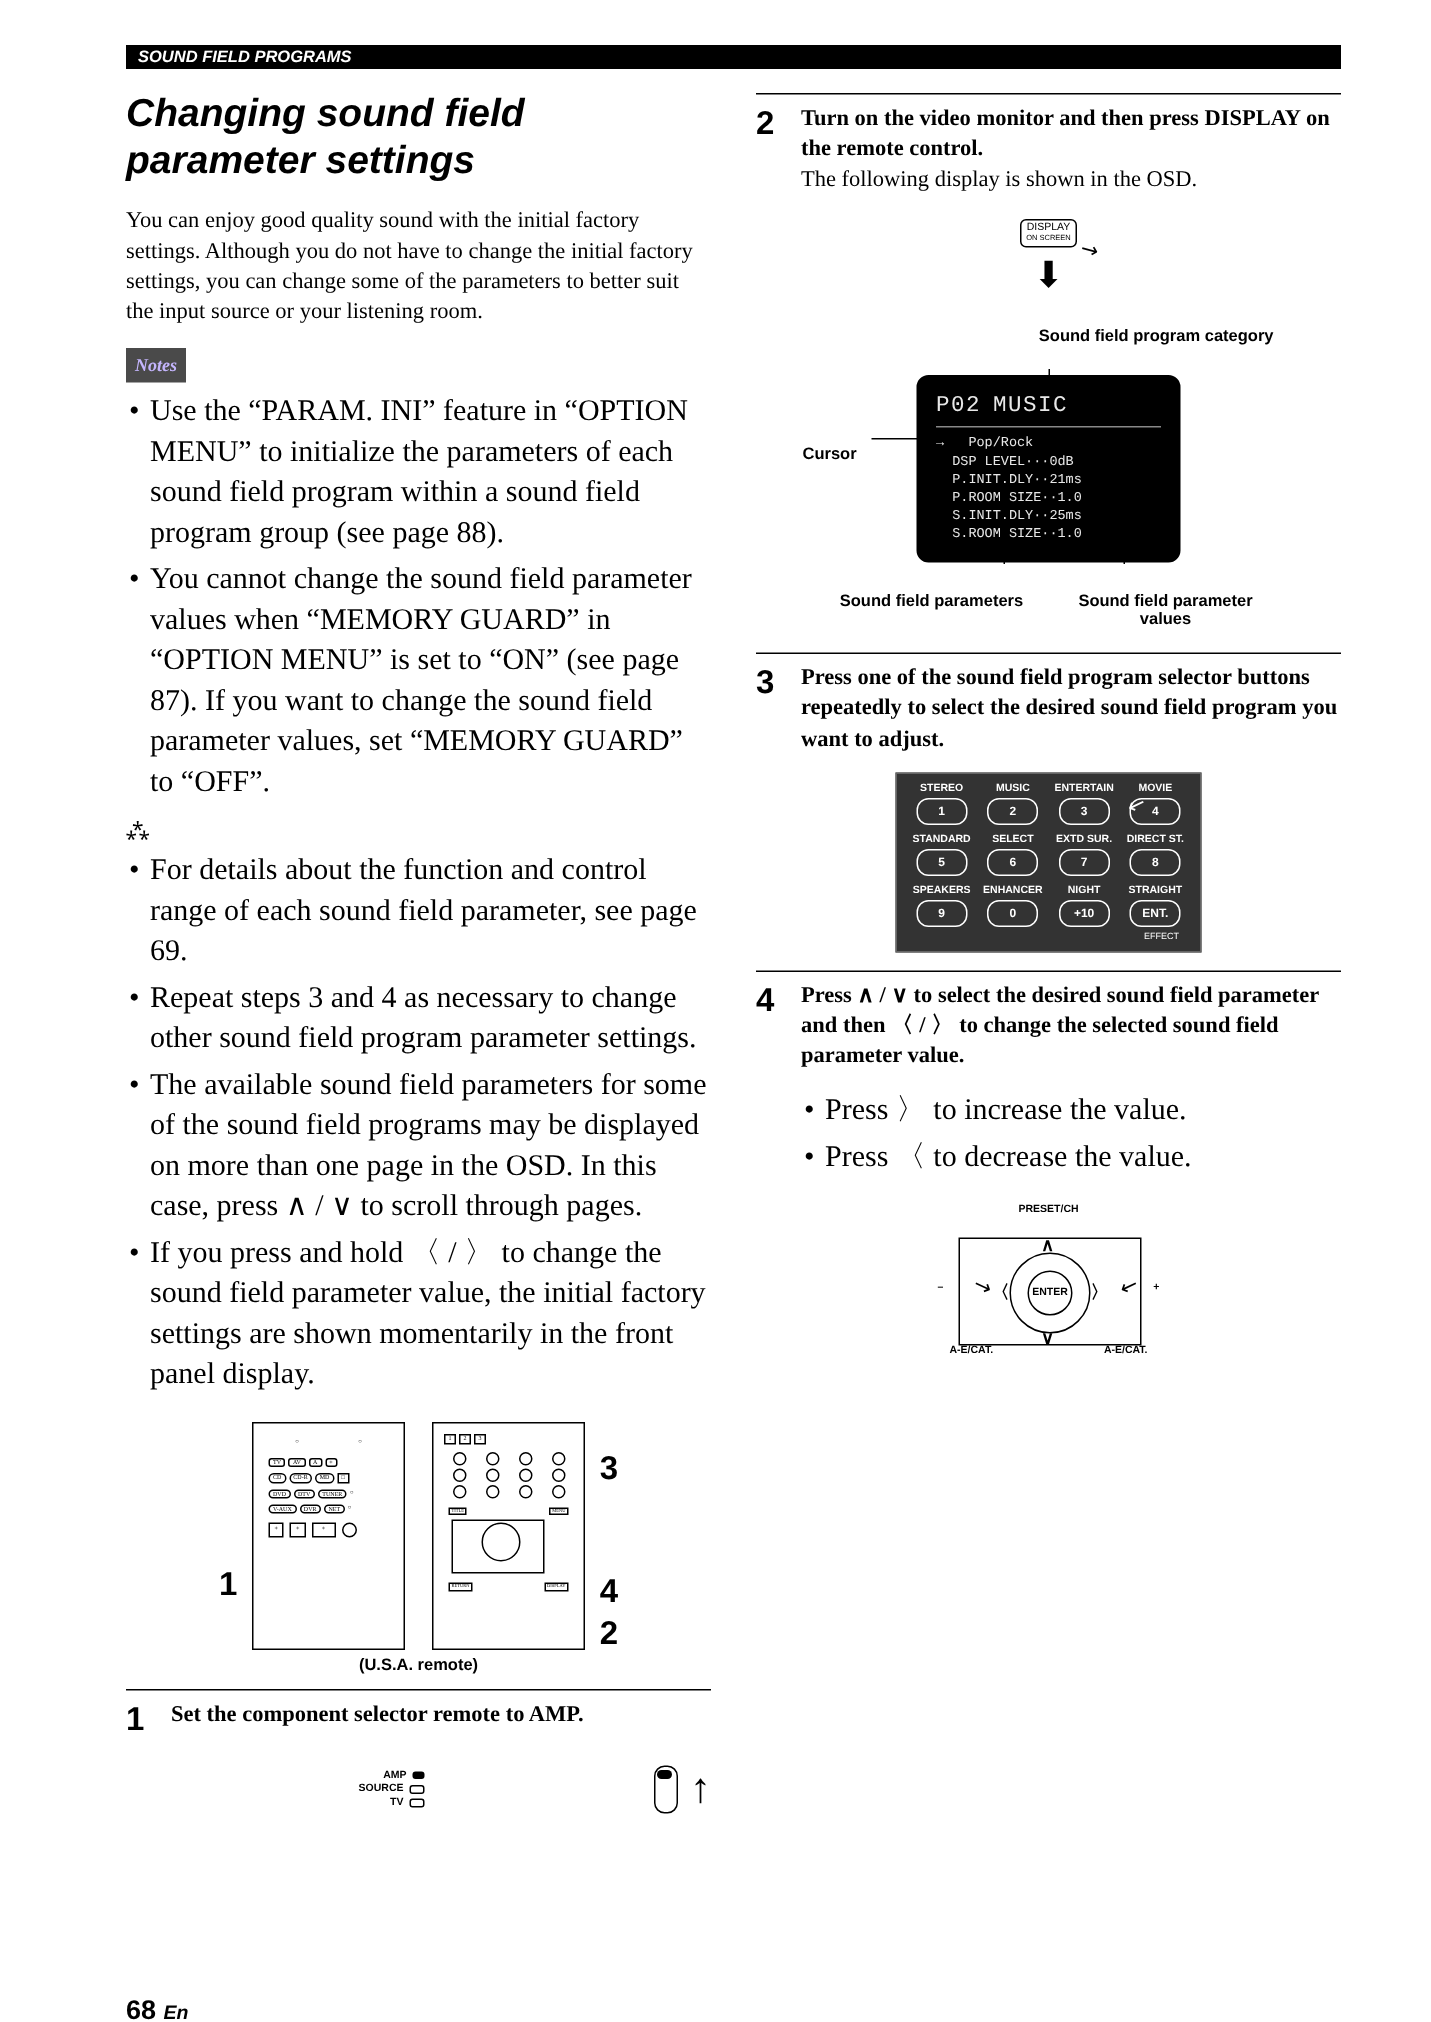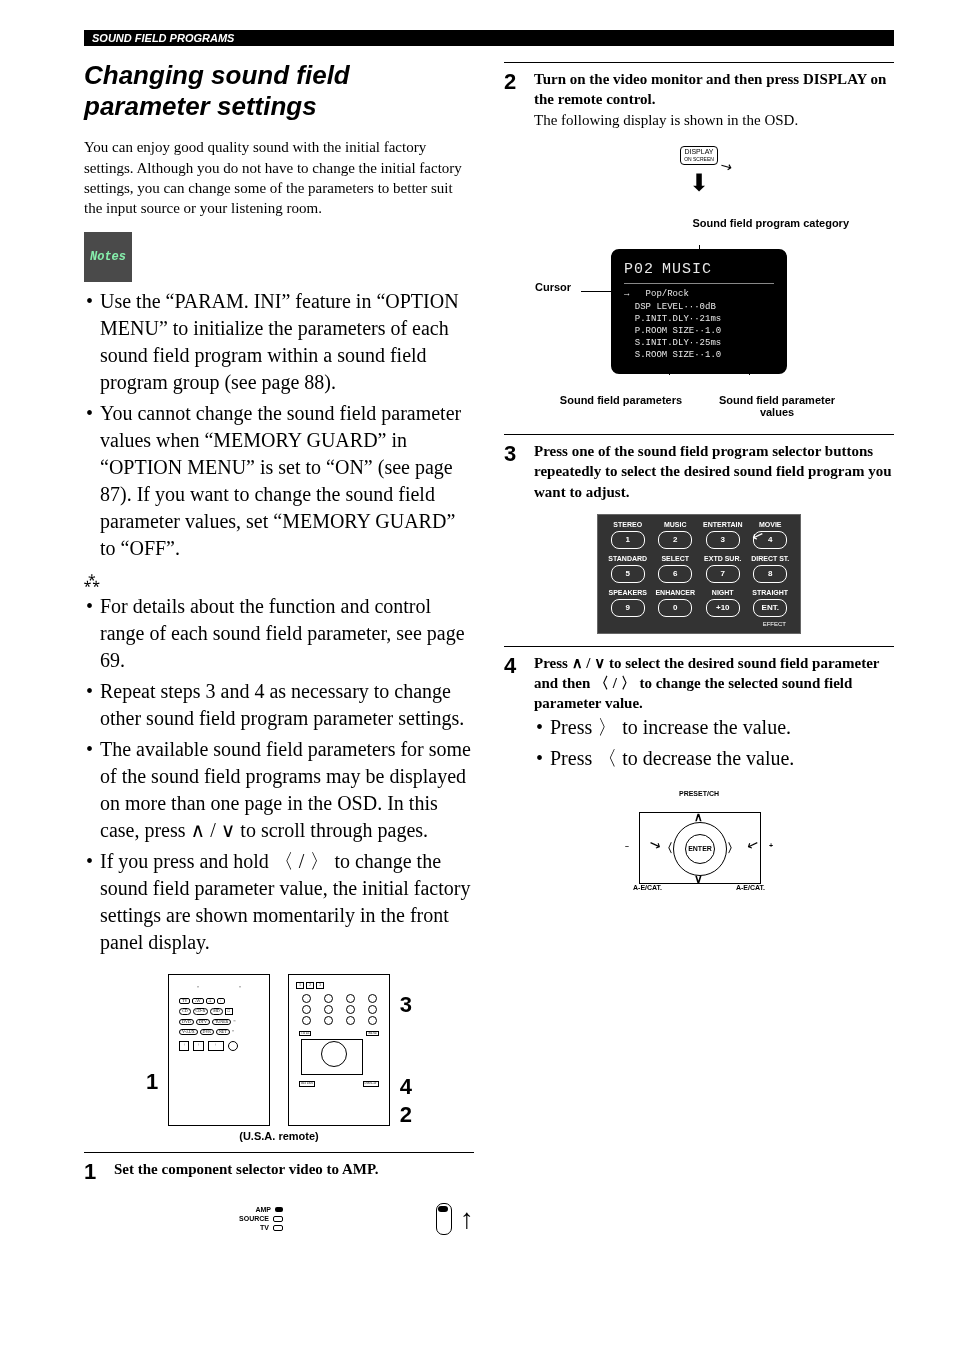--- a/index.html
+++ b/index.html
@@ -41,26 +41,26 @@
     line-height: 1.2;
   }
   .intro {
     font-size: 15px;
     line-height: 1.35;
     margin-bottom: 14px;
   }
   .notes-label {
     display: inline-block;
     background: #4a4a4a;
-    color: #86efac;
-    font-family: Liberation Mono, monospace;
+    color: #c4b5fd;
+    font-family: Liberation Serif, serif;
     font-weight: bold;
     font-style: italic;
     font-size: 12px;
-    padding: 18px 6px;
+    padding: 4px 6px;
     margin-bottom: 6px;
   }
   ul.bullets {
     margin: 0 0 8px 0;
     padding-left: 16px;
     list-style: none;
     font-size: 20px;
     line-height: 1.35;
   }
   ul.bullets li {
@@ -457,21 +457,21 @@
           <span class="callout-num" style="right:-22px;top:18px;">3</span>
           <span class="callout-num" style="right:-22px;top:100px;">4</span>
           <span class="callout-num" style="right:-22px;top:128px;">2</span>
         </div>
       </div>
       <div class="subcap">(U.S.A. remote)</div>
 
       <div class="step-row">
         <div class="step-num">1</div>
         <div class="step-body">
-          <span class="step-bold">Set the component selector video to AMP.</span>
+          <span class="step-bold">Set the component selector remote to AMP.</span>
         </div>
       </div>
 
       <div style="display:flex;justify-content:center;align-items:center;gap:8px;margin-top:10px;">
         <div class="amp-switch">
           <div class="amp-row">
               <span>AMP</span>
               <span style="width:8px;height:5px;background:#000;border-radius:2px;display:inline-block;"></span>
             </div>
           <div class="amp-row">
@@ -506,21 +506,21 @@
             <span>DISPLAY</span><br>
             <span style="font-size:5px;">ON SCREEN</span>
           </span>
           <span class="press-arrow" style="transform:rotate(-30deg);top:12px;margin-left:2px;">↘</span>
         </div>
         <div class="down-arrow">⬇</div>
         <div class="osd-label">Sound field program category</div>
 
         <div style="position:relative;">
           <div class="tick-v" style="left:150px;top:-4px;height:10px;"></div>
-          <span class="label-left" style="left:-14px;top:32px;">Cursor</span>
+          <span class="label-left" style="left:-14px;top:47px;">Cursor</span>
           <div class="lead-line" style="left:32px;top:42px;width:42px;height:1px;"></div>
 
           <div class="osd-screen">
             <div class="osd-title-row">
               <span>P02</span>
               <span>MUSIC</span>
             </div>
             <div class="osd-lines">→   Pop/Rock
   DSP LEVEL···0dB
   P.INIT.DLY··21ms
@@ -608,21 +608,21 @@
             </div>
         </div>
         <div class="effect-lbl">EFFECT</div>
         <span class="press-arrow" style="top:12px;right:36px;transform:rotate(20deg);color:#fff;">↙</span>
       </div>
 
       <div class="step-row">
         <div class="step-num">4</div>
         <div class="step-body">
           <div class="step-bold">Press ∧ / ∨ to select the desired sound field parameter and then 〈 / 〉 to change the selected sound field parameter value.</div>
-          <ul class="bullets" style="margin-top:0;">
+          <ul class="bullets" style="margin-top:12px;">
             <li>Press 〉 to increase the value.</li>
             <li>Press 〈 to decrease the value.</li>
           </ul>
         </div>
       </div>
 
       <div class="nav-pad">
         <div style="position:absolute;top:0;width:100%;text-align:center;font-weight:bold;">PRESET/CH</div>
         <div class="nav-square"></div>
         <div class="nav-circle"></div>

